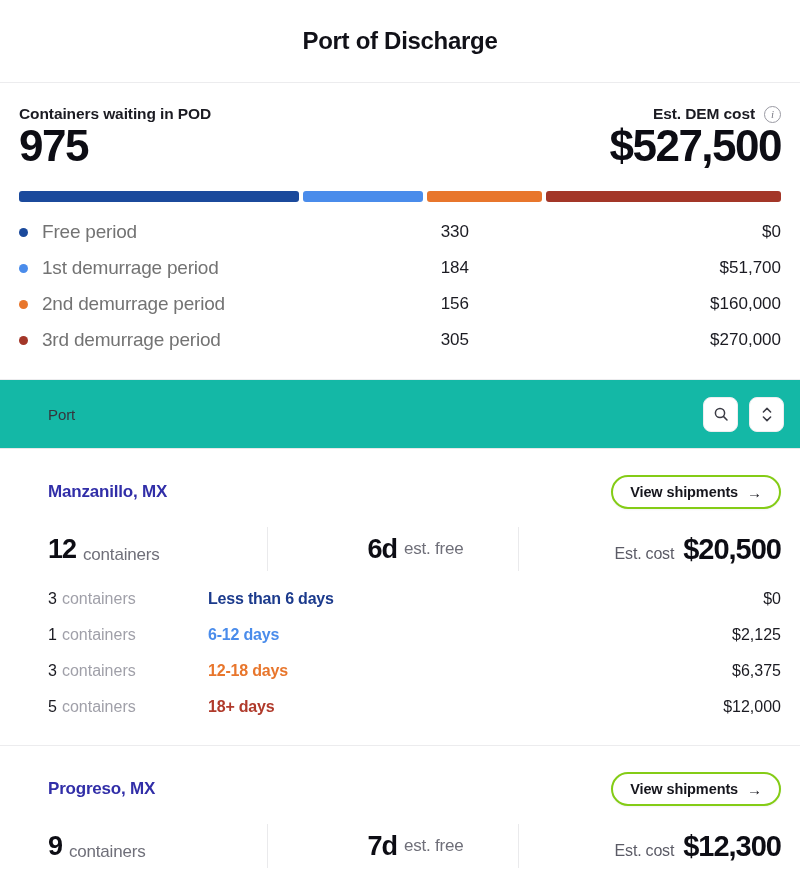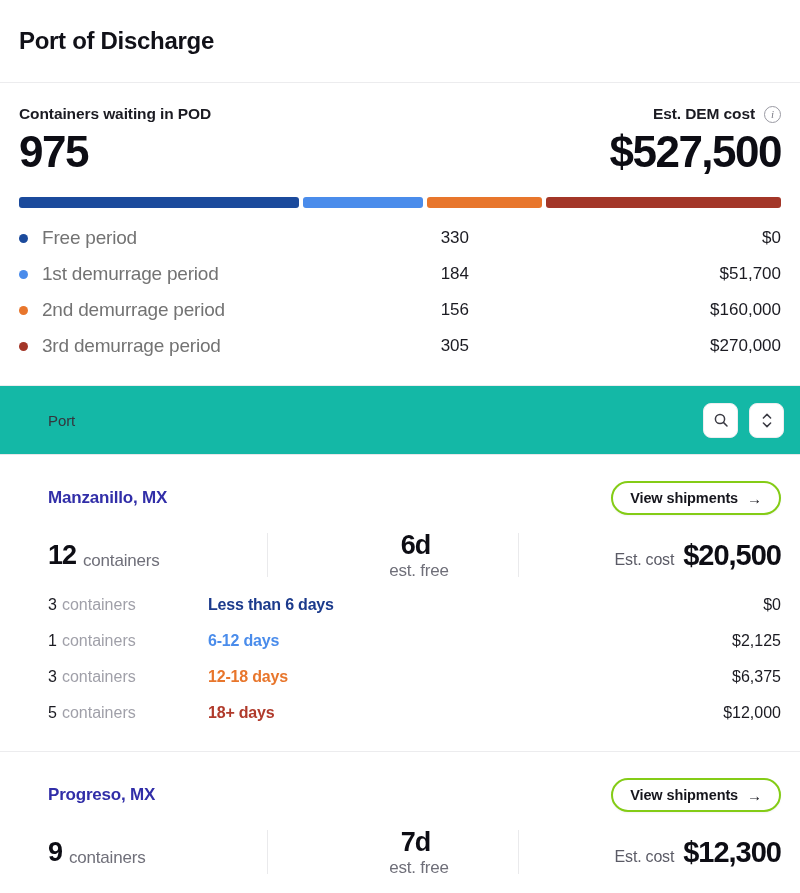--- a/index.html
+++ b/index.html
@@ -11,36 +11,37 @@
     overflow: hidden;
   }
   .page { width: 800px; height: 893px; position: relative; background: #fff; }
 
   
   .title-bar {
     height: 83px;
     display: flex; align-items: center;
     padding: 0 19px;
     border-bottom: 1px solid #ececee;
+    justify-content: center;
   }
   .page-title { font-size: 24px; font-weight: bold; letter-spacing: -0.3px; color: #111118; }
 
   
   .summary { padding: 22px 19px 0 19px; }
   .summary-labels { display: flex; justify-content: space-between; align-items: center; }
   .sum-label { font-size: 15.5px; font-weight: bold; color: #1b1b22; letter-spacing: -0.1px; }
   .sum-label-right { display: flex; align-items: center; gap: 9px; }
   .info-icon {
     width: 17px; height: 17px; border-radius: 50%;
     border: 1.3px solid #9a9aa3; color: #7c7c86;
     font-size: 11px; font-style: italic;
     display: inline-flex; align-items: center; justify-content: center;
     font-family: "Liberation Serif", serif; line-height: 1;
   }
-  .summary-values { display: flex; justify-content: space-between; align-items: flex-end; margin-top: 6px; }
+  .summary-values { display: flex; justify-content: space-between; align-items: flex-end; }
   .sum-value { font-size: 44px; font-weight: bold; letter-spacing: -1.5px; color: #0d0d14; line-height: 1.05; }
 
   
   .stack { display: flex; gap: 4px; margin-top: 22px; }
   .stack-seg { height: 11px; border-radius: 3px; }
 
   
   .legend { margin-top: 12px; }
   .legend-row {
     display: flex; align-items: center;
@@ -101,21 +102,21 @@
 
   .port-stats {
     display: flex; align-items: center;
     height: 56px; margin-top: 12px;
     padding-left: 29px;
   }
   .stat { display: flex; align-items: flex-end; }
   .stat-a { width: 219px; }
   .stat-b { width: 252px; justify-content: center; padding-left: 45px;
             border-left: 1px solid #eaeaec; border-right: 1px solid #eaeaec;
-            height: 44px; align-items: center; flex-direction: column; }
+            height: 44px; align-items: center; }
   .stat-c { flex: 1; justify-content: flex-end; align-items: baseline; }
   .stat-big { font-size: 27px; font-weight: bold; letter-spacing: -1px; color: #0d0d14; }
   .stat-big-lg { font-size: 29px; font-weight: bold; letter-spacing: -1px; color: #0d0d14; }
   .stat-sub { font-size: 17px; color: #6f6f79; margin-left: 7px; letter-spacing: -0.2px; }
   .stat-pre { font-size: 16px; color: #5b5b66; margin-right: 9px; letter-spacing: -0.2px; }
 
   .breakdown { padding: 4px 0 20px 29px; }
   .bd-row { display: flex; align-items: center; height: 36px; }
   .bd-count { width: 160px; font-size: 16px; color: #1b1b22; }
   .bd-count .unit { color: #a0a0a9; margin-left: 5px; }

